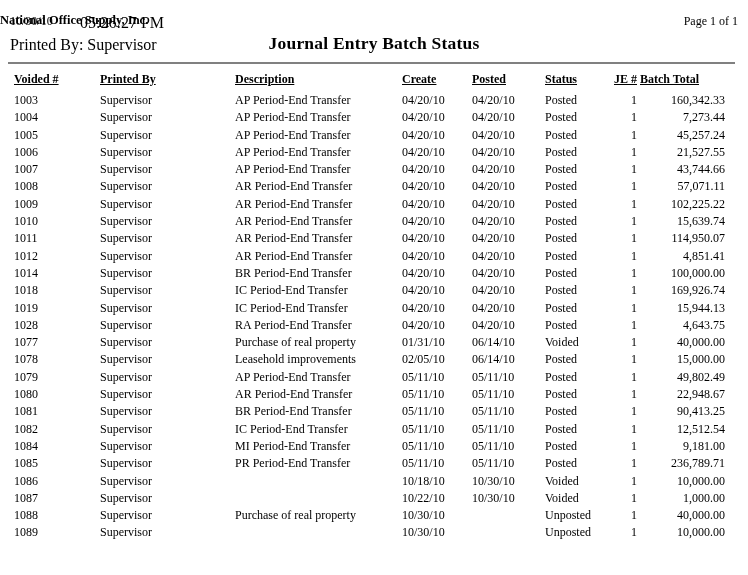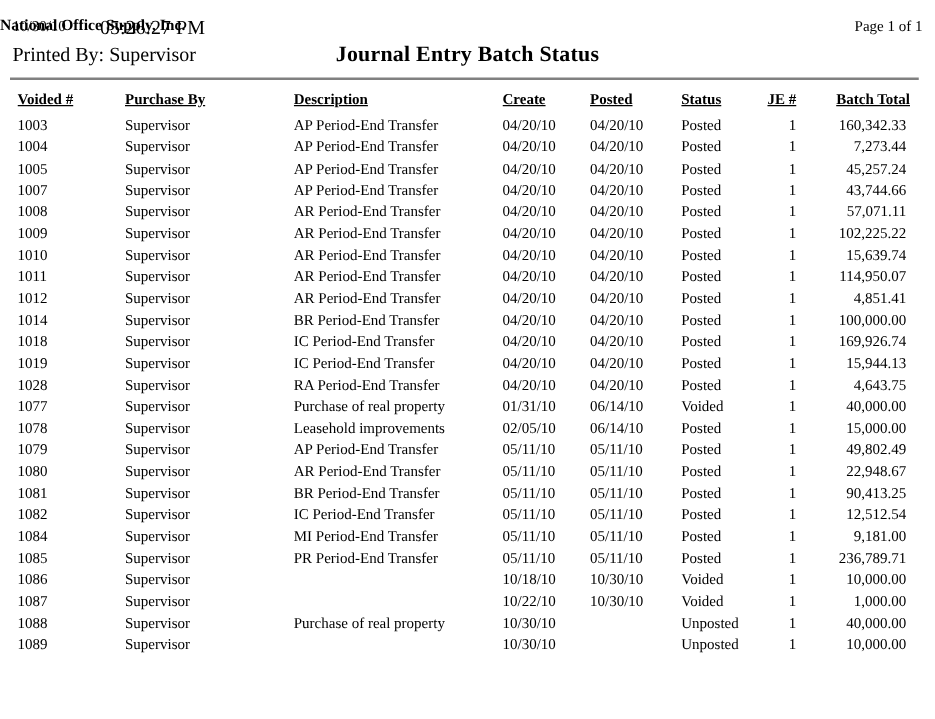--- a/index.html
+++ b/index.html
@@ -55,21 +55,21 @@
     font-size: 12px;
     padding: 0;
     height: 17.3px;
     line-height: 17.3px;
     vertical-align: middle;
     white-space: nowrap;
     overflow: hidden;
   }
   
   table.batch th.c6, table.batch td.c6 { text-align: right; padding-right: 3px; }
-  table.batch th.c7 { text-align: right; padding-right: 7px; }
+  table.batch th.c7 { padding-right: 7px; }
   table.batch td.c7 { text-align: right; padding-right: 10px; }
 </style>
 </head>
 <body>
 
 <div class="report">
   <span class="hdr-date">10/30/10</span>
   <span class="hdr-time">05:26:27 PM</span>
   <div class="hdr-company">National Office Supply, Inc.</div>
   <span class="hdr-page">Page 1 of 1</span>
@@ -84,21 +84,21 @@
         <col style="width:167px">
       <col style="width:70px">
         <col style="width:73px">
         <col style="width:67px">
       <col style="width:28px">
         <col style="width:95px">
     </colgroup>
     <thead>
       <tr>
           <th class="c0">Voided #</th>
-          <th class="c1">Purchase By</th>
+          <th class="c1">Printed By</th>
           <th class="c2">Description</th>
           <th class="c3">Create</th>
           <th class="c4">Posted</th>
           <th class="c5">Status</th>
           <th class="c6">JE #</th>
           <th class="c7">Batch Total</th>
         </tr>
     </thead>
     <tbody>
         <tr>
@@ -125,20 +125,30 @@
           <td class="c0">1005</td>
           <td class="c1">Supervisor</td>
           <td class="c2">AP Period-End Transfer</td>
           <td class="c3">04/20/10</td>
           <td class="c4">04/20/10</td>
           <td class="c5">Posted</td>
           <td class="c6">1</td>
           <td class="c7">45,257.24</td>
         </tr>
         <tr>
+          <td class="c0">1006</td>
+          <td class="c1">Supervisor</td>
+          <td class="c2">AP Period-End Transfer</td>
+          <td class="c3">04/20/10</td>
+          <td class="c4">04/20/10</td>
+          <td class="c5">Posted</td>
+          <td class="c6">1</td>
+          <td class="c7">21,527.55</td>
+        </tr>
+        <tr>
           <td class="c0">1007</td>
           <td class="c1">Supervisor</td>
           <td class="c2">AP Period-End Transfer</td>
           <td class="c3">04/20/10</td>
           <td class="c4">04/20/10</td>
           <td class="c5">Posted</td>
           <td class="c6">1</td>
           <td class="c7">43,744.66</td>
         </tr>
         <tr>

